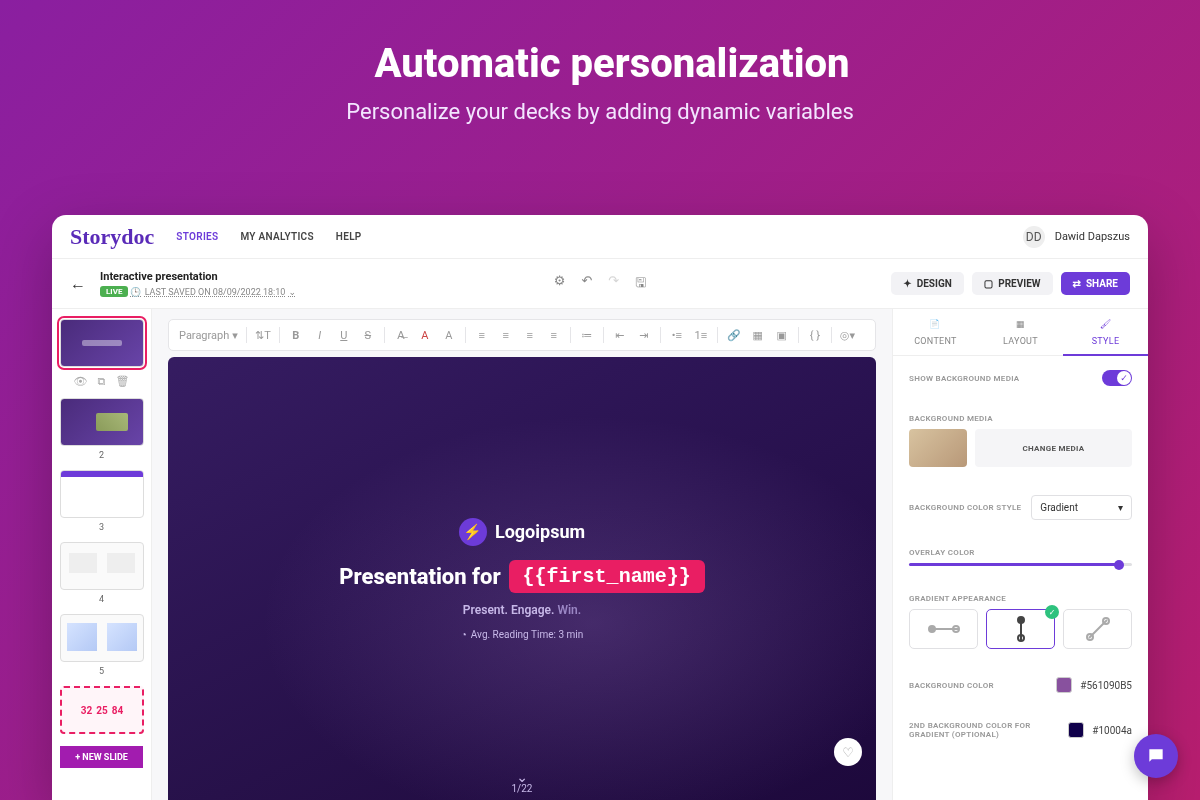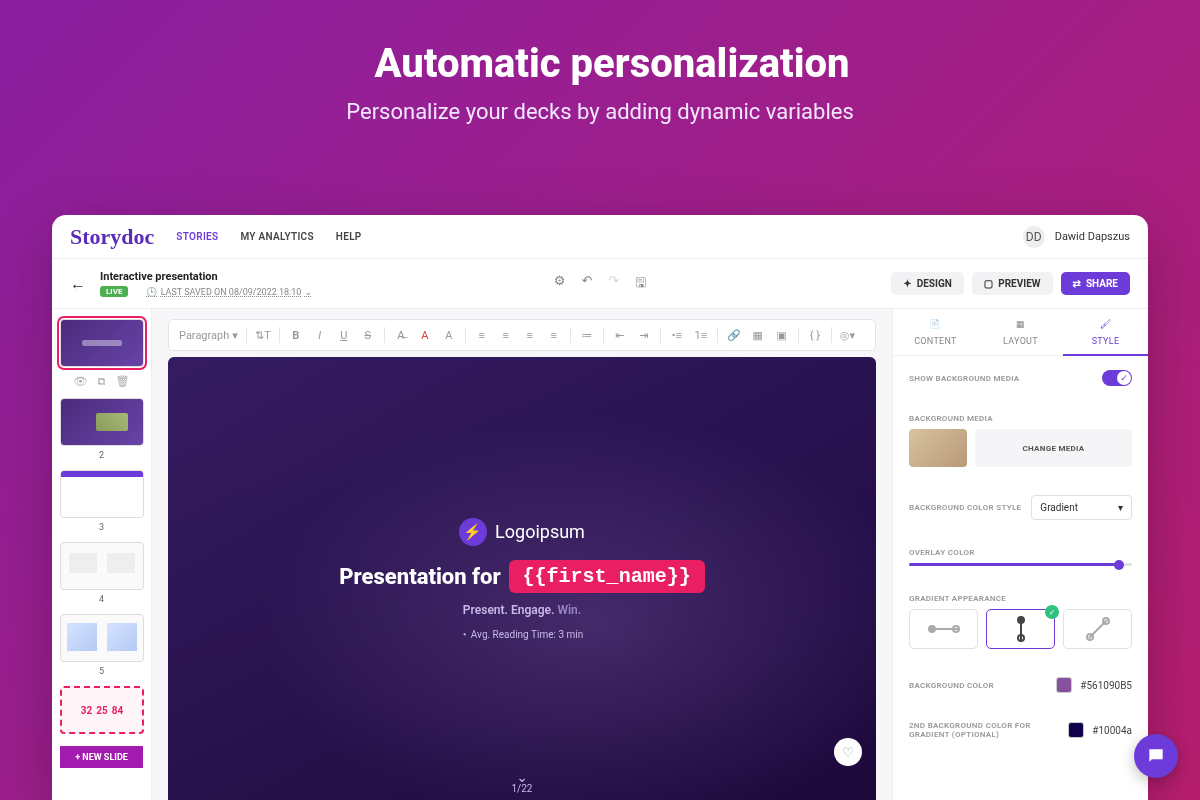--- a/index.html
+++ b/index.html
@@ -14,21 +14,21 @@
 .nav-items { display: flex; gap: 22px; }
 .nav-item { color: #444; text-transform: uppercase; letter-spacing: .3px; font-size: 10px; font-weight: 600; cursor: pointer; }
 .nav-item.active { color: #6d3bd9; }
 .user-area { margin-left: auto; display: flex; align-items: center; gap: 10px; font-size: 11px; color: #333; }
 .avatar-initials { width: 22px; height: 22px; border-radius: 50%; background: #eee; display: flex; align-items: center; justify-content: center; font-size: 12px; color: #555; }
 
 .meta-bar { display: flex; align-items: center; height: 50px; padding: 0 18px; border-bottom: 1px solid #eee; gap: 14px; }
 .back-btn { font-size: 16px; color: #333; cursor: pointer; }
 .meta-left { display: flex; flex-direction: column; gap: 3px; }
 .meta-title { font-size: 11px; font-weight: 700; color: #222; }
-.meta-sub { display: flex; align-items: center; gap: 18px; font-size: 9px; }
+.meta-sub { display: flex; align-items: center; gap: 2px; font-size: 9px; }
 .live-badge { background: #4caf50; color: #fff; padding: 1px 6px; border-radius: 3px; font-size: 8px; font-weight: 700; }
 .last-saved { color: #888; text-decoration: underline dotted; display: flex; align-items: center; gap: 3px; }
 .center-icons { position: absolute; left: 50%; transform: translateX(-50%); display: flex; gap: 16px; color: #888; font-size: 13px; }
 .center-icons span { cursor: pointer; }
 .right-actions { margin-left: auto; display: flex; gap: 8px; }
 .pill-btn { display: flex; align-items: center; gap: 5px; padding: 6px 12px; border-radius: 5px; font-size: 10px; font-weight: 700; cursor: pointer; }
 .pill-light { background: #f2f2f5; color: #333; }
 .pill-primary { background: #6d3bd9; color: #fff; }
 
 .workspace { flex: 1; display: flex; min-height: 0; }
@@ -56,21 +56,21 @@
 .editor { flex: 1; background: #f7f7f9; display: flex; flex-direction: column; position: relative; }
 .format-toolbar { height: 32px; background:#fff; margin:10px 16px 6px; border-radius:5px; border:1px solid #e5e5e8; display:flex; align-items:center; padding:0 10px; gap:8px; font-size:11px; color:#999; overflow:hidden; }
 .format-toolbar .fsep { width:1px; height:16px; background:#e5e5e8; }
 .format-toolbar .fdrop { display:flex; align-items:center; gap:3px; cursor:pointer; }
 .format-toolbar .ficon { cursor:pointer; width:16px; text-align:center; font-size:11px; }
 .canvas-wrap { flex:1; margin:0 16px 0; background: linear-gradient(160deg, rgba(45,20,90,.92), rgba(25,5,55,.95)), linear-gradient(90deg,#9a7fb8,#6a4d95); border-radius:6px 6px 0 0; position:relative; display:flex; flex-direction:column; align-items:center; justify-content:center; color:#fff; overflow:hidden; }
 .canvas-wrap::before { content:''; position:absolute; inset:0; background: radial-gradient(ellipse at 60% 60%, rgba(160,120,200,.25), transparent 55%); }
 .canvas-content { position:relative; text-align:center; z-index:1; }
 .logo-row { display:flex; align-items:center; justify-content:center; gap:8px; margin-bottom:14px; }
 .logo-circle { width:28px; height:28px; border-radius:50%; background:#6d3bd9; display:flex; align-items:center; justify-content:center; color:#fff; font-weight:900; font-size:15px; }
-.logo-text { font-size:18px; font-weight:400; color:#fff; }
+.logo-text { font-size:18px; font-weight:700; color:#fff; }
 .pres-line { font-size:22px; font-weight:800; display:flex; align-items:center; justify-content:center; gap:8px; }
 .var-chip { background:#e91e63; color:#fff; padding:5px 14px; border-radius:6px; font-family: 'Courier New', monospace; font-size:20px; font-weight:700; }
 .tagline { margin-top:10px; font-size:12px; color:#c7b8e8; font-weight:600; }
 .tagline span:last-child { color:#9a86c4; }
 .reading { margin-top:12px; font-size:10px; color:#c7b8e8; display:flex; align-items:center; justify-content:center; gap:4px; }
 .heart-fab { position:absolute; right:14px; bottom:34px; width:28px; height:28px; border-radius:50%; background:#fff; display:flex; align-items:center; justify-content:center; color:#aaa; font-size:13px; cursor:pointer; }
 .canvas-footer { position:absolute; bottom:6px; left:0; right:0; text-align:center; font-size:10px; color:#c7b8e8; }
 .canvas-chevron { color:#c7b8e8; font-size:14px; margin-bottom:-2px; }
 
 .inspector { width: 256px; border-left:1px solid #eee; display:flex; flex-direction:column; font-size:10px; }

